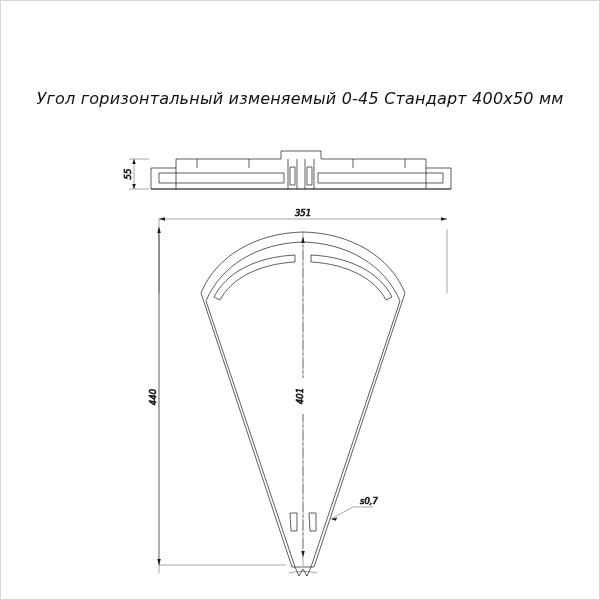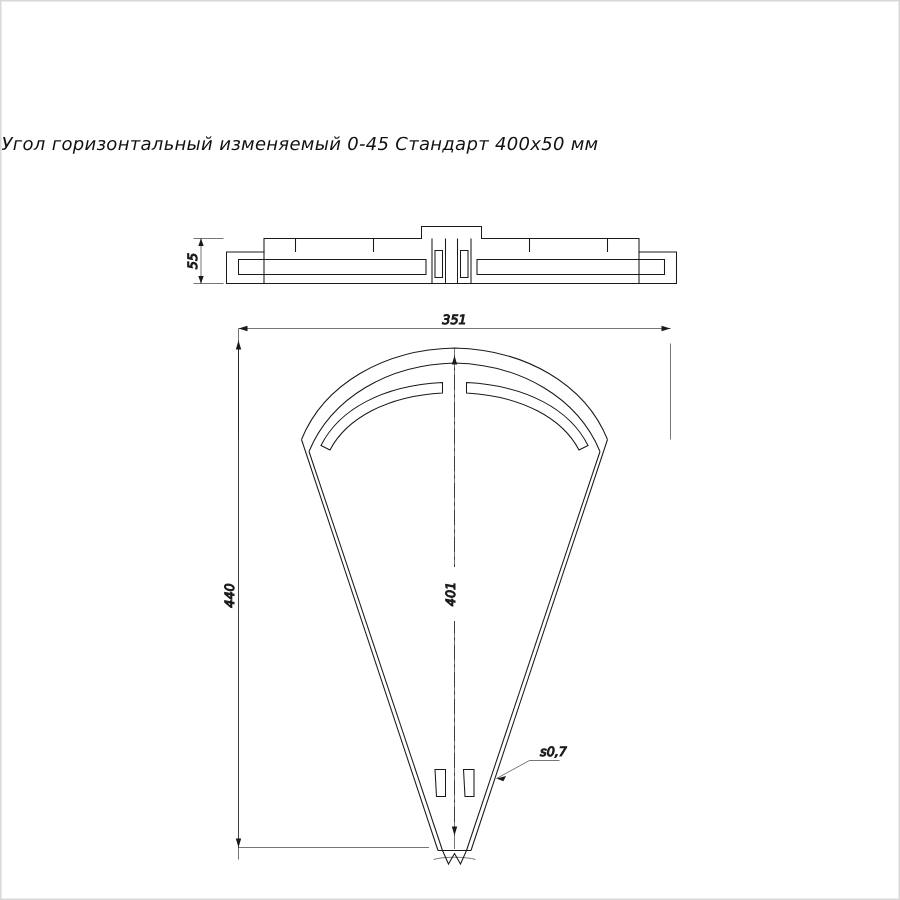--- a/index.html
+++ b/index.html
@@ -20,24 +20,24 @@
     box-sizing: border-box;
     border: 1px solid #d8d8d8;
     background: #ffffff;
     overflow: hidden;
   }
   #title {
     position: absolute;
     left: 0;
     right: 0;
     top: 88px;
-    text-align: left;
+    text-align: center;
     font-family: "DejaVu Sans", sans-serif;
     font-style: italic;
-    font-size: 12px;
+    font-size: 16px;
     letter-spacing: 0.2px;
     color: #111111;
     white-space: nowrap;
   }
   #drawing {
     position: absolute;
     left: 0;
     top: 0;
   }
   .dim-label {

